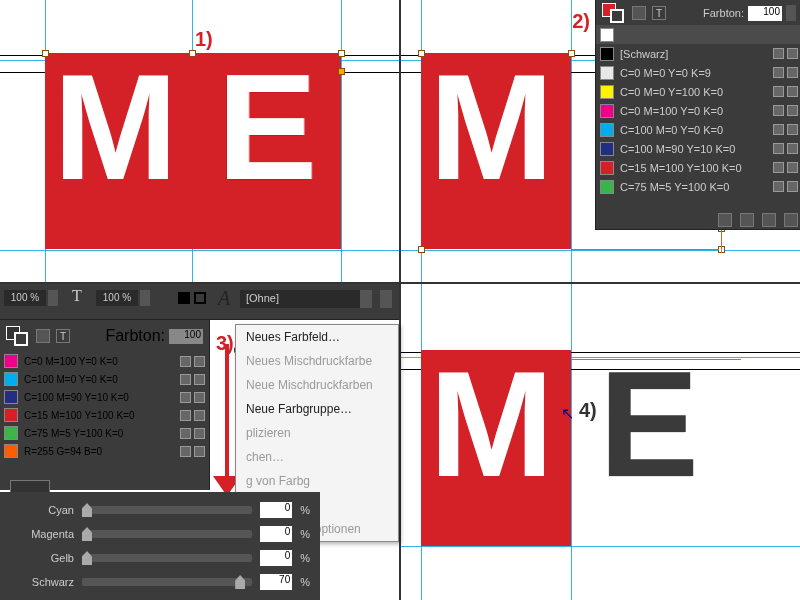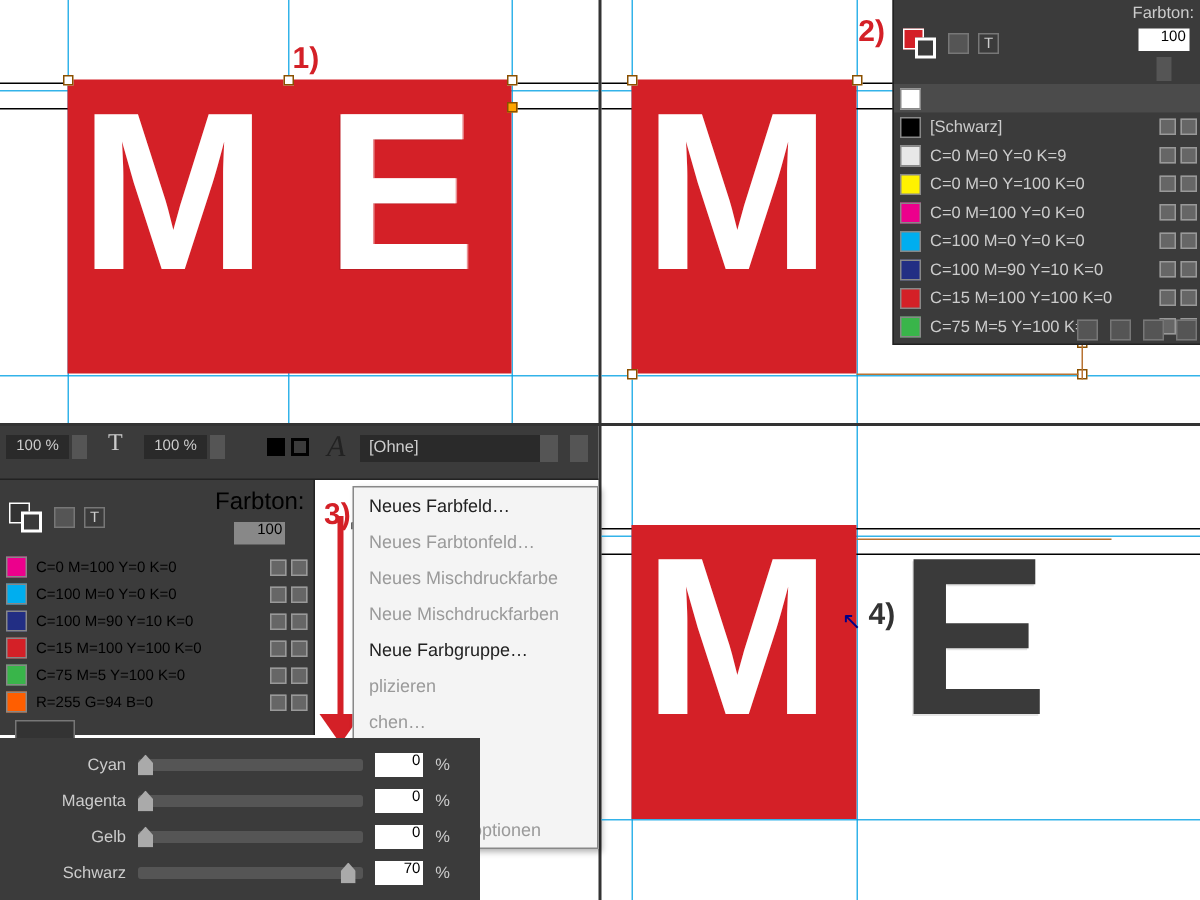--- a/index.html
+++ b/index.html
@@ -35,21 +35,21 @@
   .noisy { text-shadow: 1px 0 0 rgba(255,255,255,.5), -1px 1px 0 rgba(0,0,0,.1); }
 
   
   .panel { position: absolute; background: #3b3b3b; color: #ccc; font-size: 11px; }
   .q2 .swpanel { right: -3px; top: -2px; width: 208px; height: 232px; border: 1px solid #222; }
   .swhead { display:flex; align-items:center; gap:6px; padding:4px 6px 2px; }
   .fillstroke { width: 24px; height: 20px; position: relative; }
   .fillstroke .f { position:absolute; left:0; top:0; width:14px; height:14px; background:#D42027; border:1px solid #fff; }
   .fillstroke .s { position:absolute; left:8px; top:6px; width:14px; height:14px; background:#3b3b3b; border:2px solid #fff; }
   .iconsq { width:14px; height:14px; background:#555; border:1px solid #777; display:inline-block; }
-  .tint { margin-left:auto; display:flex; align-items:center; gap:4px;flex-direction:column;}
+  .tint { margin-left:auto; display:flex; align-items:center; gap:4px;}
   .tintbox { width:34px; height:15px; background:#fff; color:#000; font-size:10px; text-align:right; padding-right:2px; }
   .swlist { }
   .swrow { display:flex; align-items:center; height:19px; padding:0 4px; gap:6px; }
   .swrow.sel { background:#4b4b4b; }
   .swatch { width:14px; height:14px; border:1px solid #888; flex-shrink:0;}
   .swname { flex:1; white-space:nowrap; overflow:hidden; text-overflow:ellipsis;}
   .swicons { display:flex; gap:3px;}
   .mini { width:11px; height:11px; background:#666; border:1px solid #999; }
   .panelfoot { position:absolute; bottom:2px; right:4px; display:flex; gap:8px;}
   .footicon { width:14px; height:14px; background:#555; border:1px solid #777;}
@@ -60,21 +60,21 @@
   .zoomsel { background:#2a2a2a; color:#ccc; font-size:10px; padding:2px 2px; width:42px; height:16px; text-align:center;}
   .caret { width:10px; height:16px; background:#555;}
   .letterA { font-family: Georgia,serif; font-style: italic; font-size: 20px; color: #222; position:absolute; top:3px;}
   .dropdown { position:absolute; top:6px; height:18px; background:#2a2a2a; color:#ccc; font-size:11px; padding:2px 6px; width:120px;}
   .q3 .swarea { position:absolute; left:0; top:36px; width:210px; height:170px; background:#3b3b3b; border-right:1px solid #222;}
   .q3 .swarea .swhead { padding:6px;}
   .q3 .swarea .swlist .swrow { font-size:10px; height:18px;}
   .menu { position:absolute; left:235px; top:40px; width:164px; background:#f4f4f4; border:1px solid #888; box-shadow:2px 2px 4px rgba(0,0,0,.3); font-size:12px; color:#222;}
   .menu .mitem { padding:5px 10px; white-space:nowrap; overflow:hidden; text-overflow:ellipsis;}
   .menu .mitem.disabled { color:#9a9a9a;}
-  .q3 .sliders { position:absolute; left:0; bottom:0; width:320px; height:108px; background:#3b3b3b; padding:6px 20px;}
+  .q3 .sliders { position:absolute; left:0; bottom:0; width:320px; height:108px; background:#3b3b3b; padding:6px 10px;}
   .srow { display:flex; align-items:center; height:24px; gap:8px;}
   .slabel { width:64px; text-align:right; font-size:11px; color:#ccc;}
   .slider { flex:1; height:8px; background:linear-gradient(#555,#555); position:relative; border-radius:2px;}
   .slider .thumb { position:absolute; top:-3px; width:10px; height:14px; background:#aaa; clip-path: polygon(50% 0,100% 40%,100% 100%,0 100%,0 40%);}
   .sval { width:32px; height:16px; background:#fff; color:#000; font-size:10px; text-align:right; padding-right:2px;}
   .previewsw { position:absolute; left:10px; top:196px; width:40px; height:40px; background:#333; border:1px solid #777;}
   .q3 .arrow { position:absolute; left:225px; top:60px; width:4px; height:140px; background:#D42027;}
   .q3 .arrowhead { position:absolute; left:213px; top:192px; width:0; height:0; border-left:14px solid transparent; border-right:14px solid transparent; border-top:20px solid #D42027;}
   .cursor { position:absolute; font-size:16px;}
 
@@ -302,21 +302,20 @@
   </div>
   <div class="previewsw"></div>
 
   <span class="label lbl3">3)</span>
   <span class="cursor" style="left:232px; top:58px">↖</span>
   <div class="arrow"></div>
   <div class="arrowhead"></div>
 
   <div class="menu" id="menu3">
       <div class="mitem">Neues Farbfeld…</div>
-      <div class="mitem disabled">Neues Farbtonfeld…</div>
       <div class="mitem disabled">Neues Mischdruckfarbe</div>
       <div class="mitem disabled">Neue Mischdruckfarben</div>
       <div class="mitem">Neue Farbgruppe…</div>
       <div class="mitem disabled">plizieren</div>
       <div class="mitem disabled">chen…</div>
       <div class="mitem disabled">g von Farbg</div>
       <div class="mitem">tionen…</div>
       <div class="mitem disabled">Farbgruppenoptionen</div>
     </div>
 

